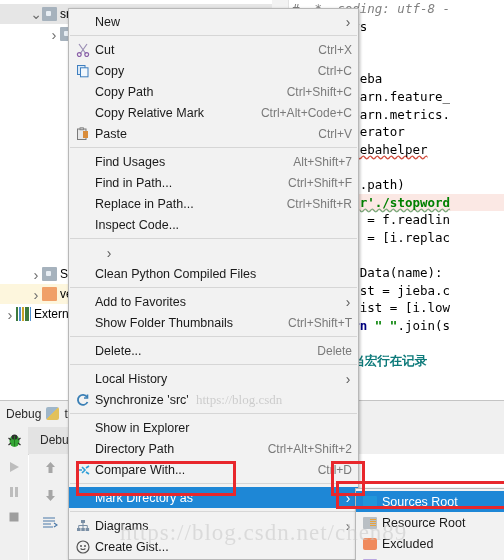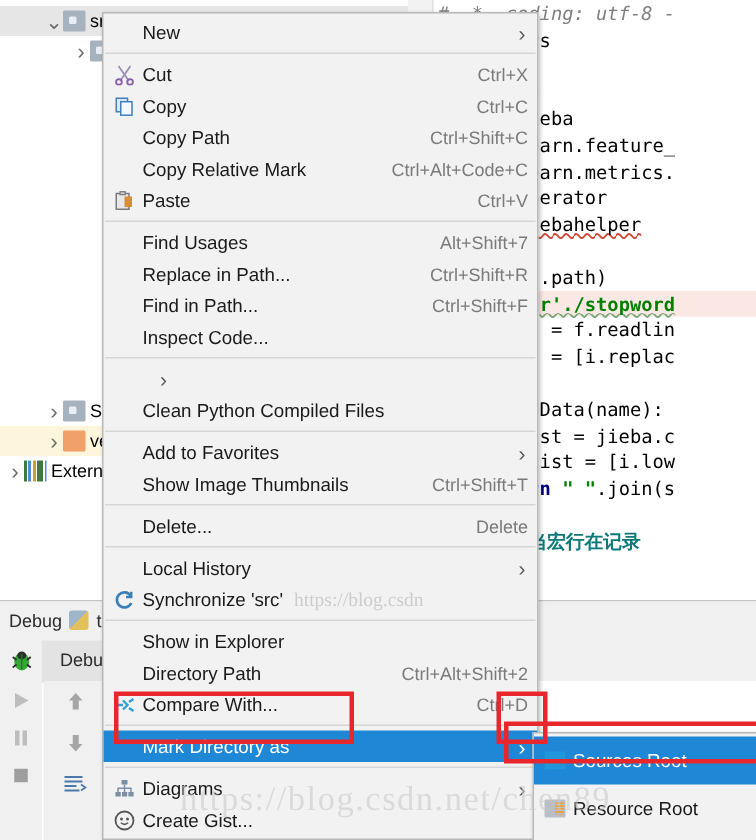--- a/index.html
+++ b/index.html
@@ -70,21 +70,21 @@
   .mi .micon{width:20px;height:16px;flex:0 0 20px;display:flex;align-items:center;justify-content:center;margin-right:2px;}
   .mi .mlabel{flex:1 1 auto;white-space:nowrap;}
   .mi .mkey{color:#7a7a7a;font-size:12px;margin-left:14px;white-space:nowrap;}
   .mi .marrow{color:#5b5b5b;font-size:11px;margin-left:10px;width:8px;text-align:center;}
   .mi.sel .marrow{color:#fff;}
   .msep{height:1px;background:#d6d6d6;margin:3px 1px;}
 
   
   .submenu{position:absolute;left:355px;top:488px;width:149px;background:#f2f2f2;border:1px solid #b8b8b8;
            box-shadow:1px 1px 3px rgba(0,0,0,.28);padding:2px 0;}
-  .submenu .mi{height:32px;}
+  .submenu .mi{height:21px;}
 
   
   .redbox{position:absolute;border:3px solid #e8272c;pointer-events:none;}
 
   
   .wm{position:absolute;left:120px;top:520px;font-size:23px;color:#c8c8c8;opacity:.55;
       font-family:"Liberation Serif", serif;letter-spacing:1px;white-space:nowrap;}
   .wm2{position:absolute;left:196px;top:392px;font-size:13px;color:#bdbdbd;opacity:.7;
       font-family:"Liberation Serif", serif;white-space:nowrap;}
 
@@ -314,50 +314,50 @@
         <span class="mkey">Ctrl+V</span>
       </div>
       <div class="msep"></div>
       <div class="mi">
         <span class="micon"></span>
         <span class="mlabel">Find Usages</span>
         <span class="mkey">Alt+Shift+7</span>
       </div>
       <div class="mi">
         <span class="micon"></span>
+        <span class="mlabel">Find in Path...</span>
+        <span class="mkey">Ctrl+Shift+F</span>
+      </div>
+      <div class="mi">
+        <span class="micon"></span>
         <span class="mlabel">Replace in Path...</span>
         <span class="mkey">Ctrl+Shift+R</span>
       </div>
       <div class="mi">
         <span class="micon"></span>
-        <span class="mlabel">Find in Path...</span>
-        <span class="mkey">Ctrl+Shift+F</span>
-      </div>
-      <div class="mi">
-        <span class="micon"></span>
         <span class="mlabel">Inspect Code...</span>
       </div>
       <div class="msep"></div>
       <div class="mi">
         <span class="micon"></span>
         <span class="marrow" style="font-size: 14px;">›</span>
       </div>
       <div class="mi">
         <span class="micon"></span>
         <span class="mlabel">Clean Python Compiled Files</span>
       </div>
       <div class="msep"></div>
       <div class="mi">
         <span class="micon"></span>
         <span class="mlabel">Add to Favorites</span>
         <span class="marrow" style="font-size: 14px;">›</span>
       </div>
       <div class="mi">
         <span class="micon"></span>
-        <span class="mlabel">Show Image Thumbnails</span>
+        <span class="mlabel">Show Folder Thumbnails</span>
         <span class="mkey">Ctrl+Shift+T</span>
       </div>
       <div class="msep"></div>
       <div class="mi">
         <span class="micon"></span>
         <span class="mlabel">Delete...</span>
         <span class="mkey">Delete</span>
       </div>
       <div class="msep"></div>
       <div class="mi">

